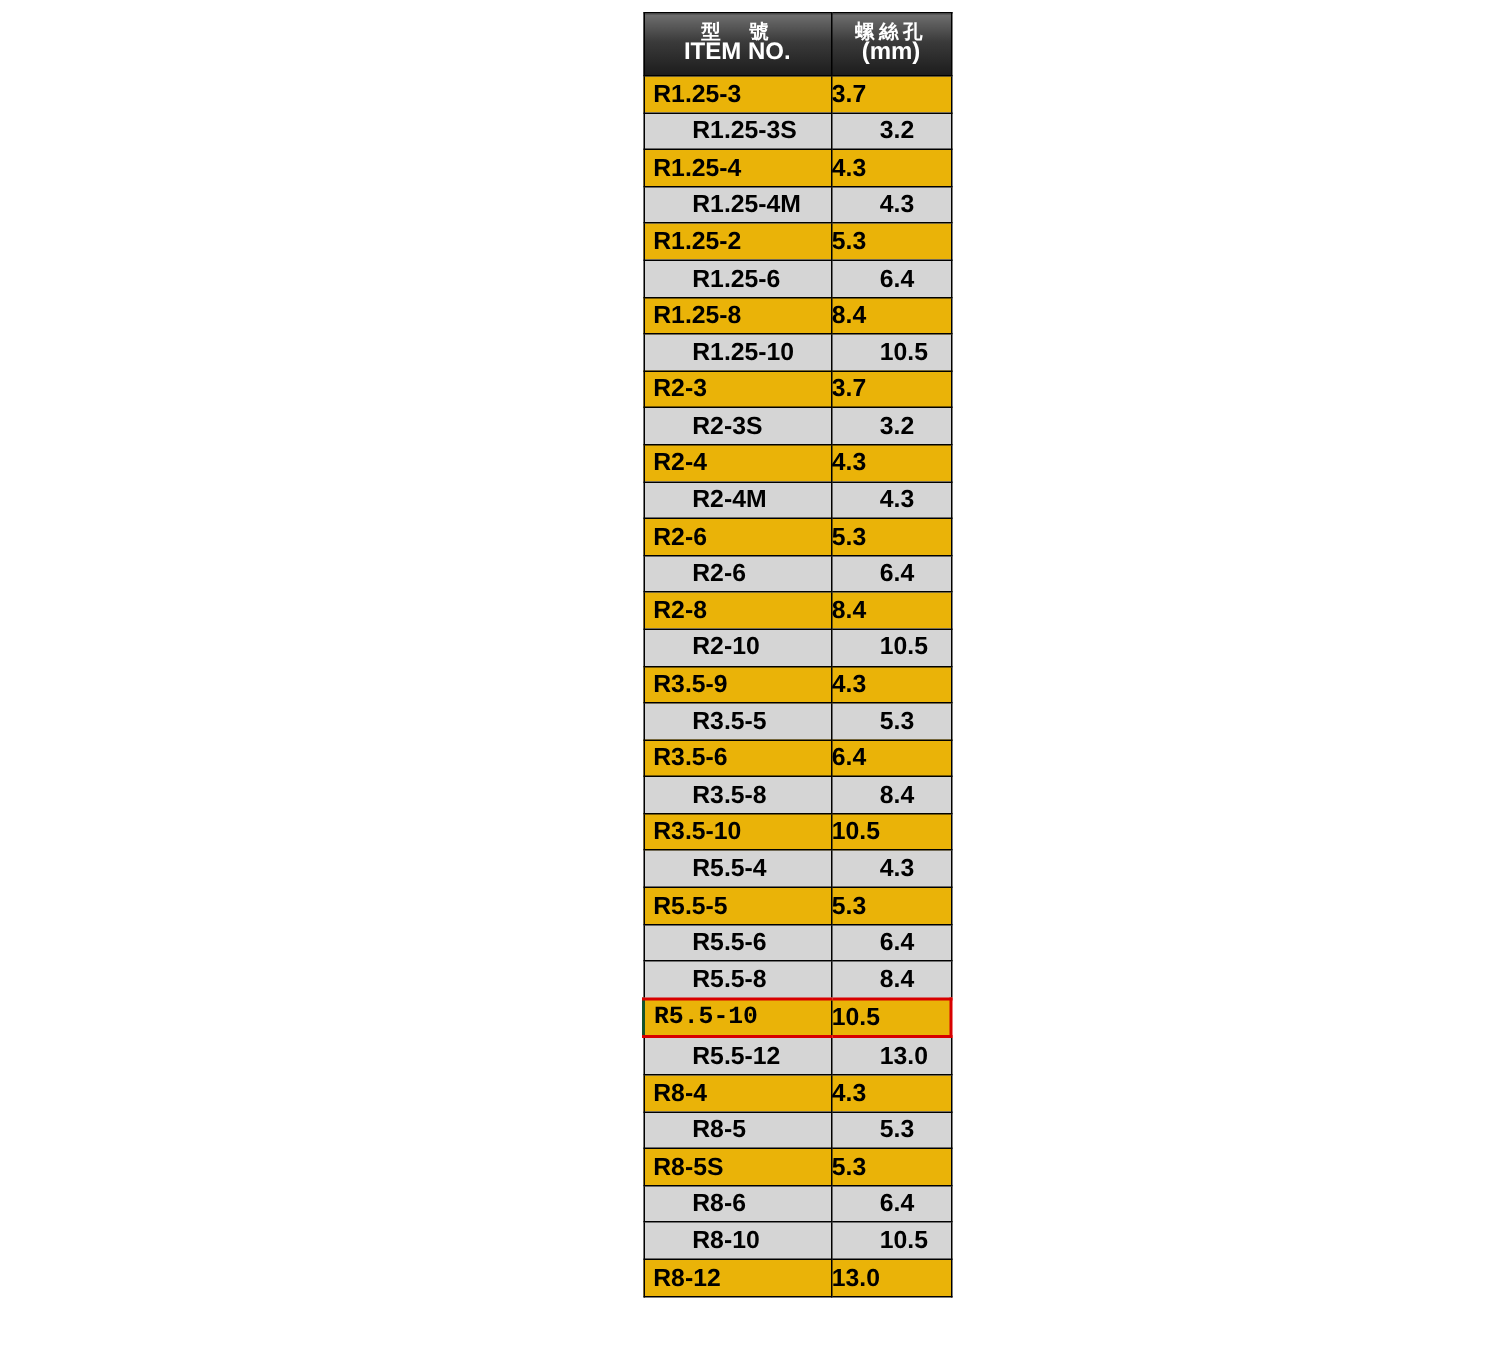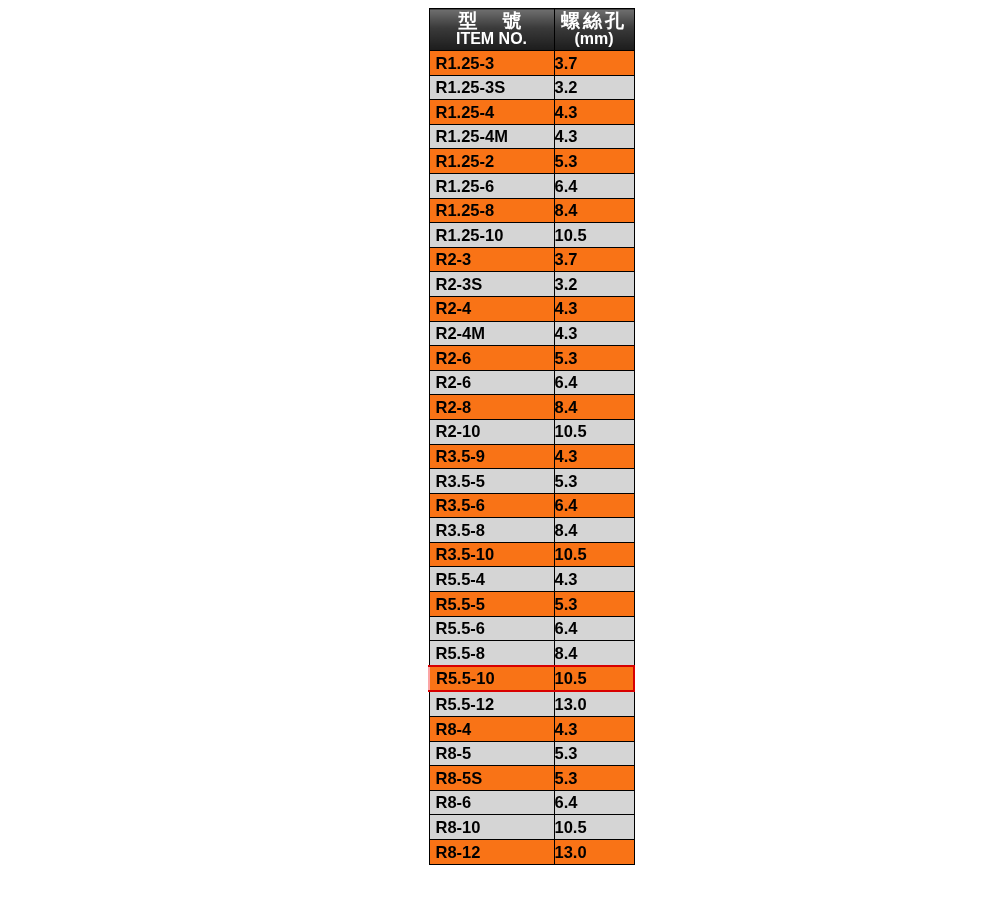--- a/index.html
+++ b/index.html
@@ -43,21 +43,21 @@
     font-size: 15.5px;
     font-weight: bold;
     line-height: 1.02;
     text-align: center;
     vertical-align: middle;
     height: 38px;
   }
 
   .hdr-top {
     display: block;
-    font-size: 19px;
+    font-size: 13px;
     letter-spacing: 3px;
     font-weight: bold;
   }
   .hdr-bot {
     display: block;
     font-size: 16px;
     font-weight: bold;
     letter-spacing: 0px;
   }
 
@@ -69,28 +69,28 @@
     height: 23.6px;
     padding: 0 0 0 6px;
     line-height: 1;
   }
 
   tbody td.num {
     text-align: left;
     padding: 0;
   }
 
-  tr.odd td { background: #f97316; }
-  tr.even td { background: #d5d5d5; }
+  tr.odd td { background: #eab308; }
+  tr.even td { background: #d5d5d5; padding-left: 32px; }
 
   tr.highlight td {
     border-top: 2px solid #d80000;
     border-bottom: 2px solid #d80000;
   }
-  tr.highlight td.item { border-left: 2px solid #fca5a5; }
+  tr.highlight td.item { border-left: 2px solid #14532d; font-family: Liberation Mono, monospace; }
   tr.highlight td.num  { border-right: 2px solid #d80000; }
 </style>
 </head>
 <body>
 
 <div id="page">
   <div class="table-wrap">
     <table class="spec">
       <colgroup>
         <col class="c1">

